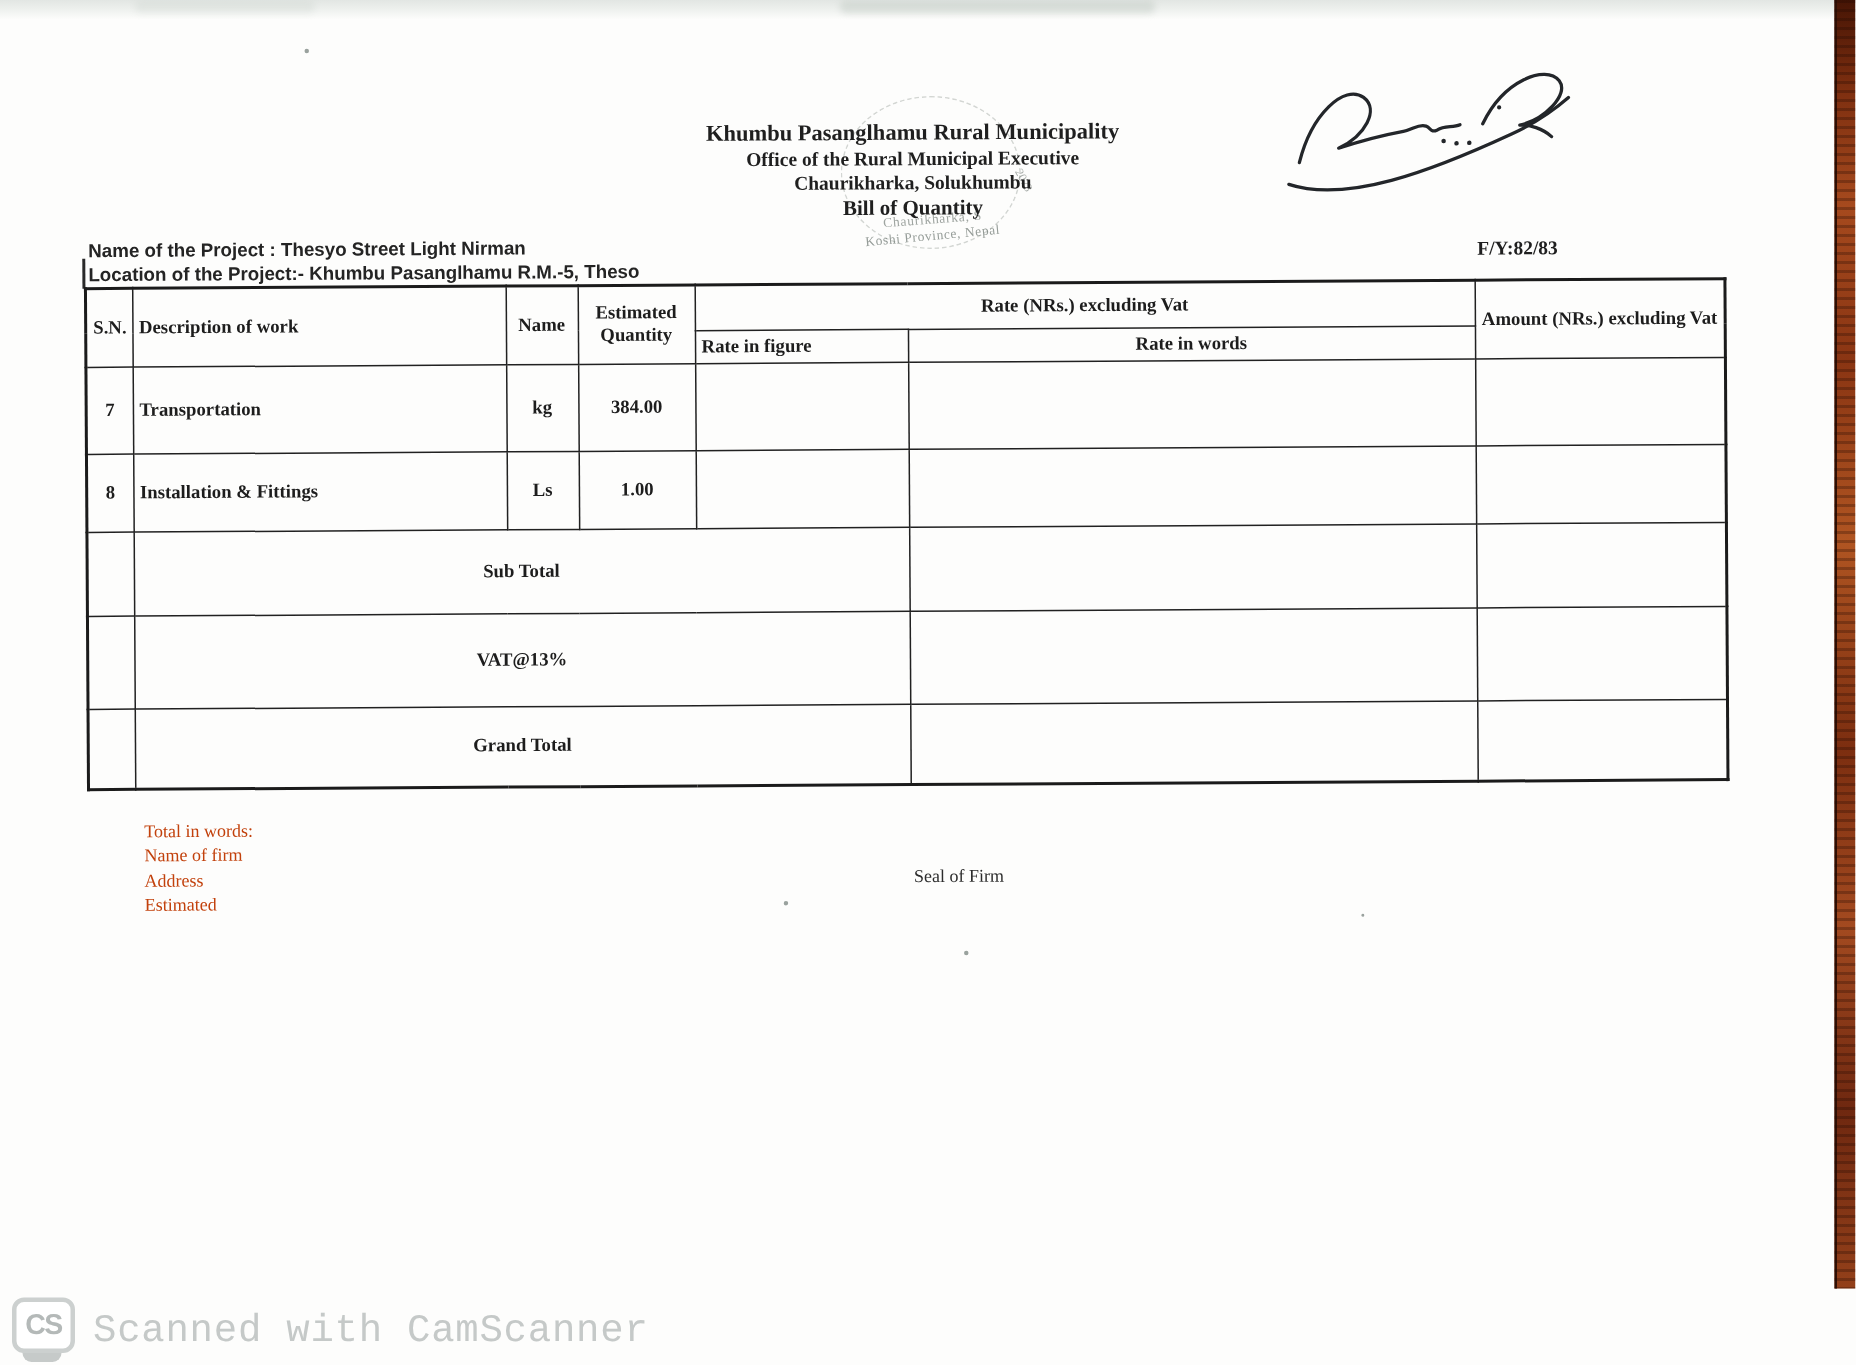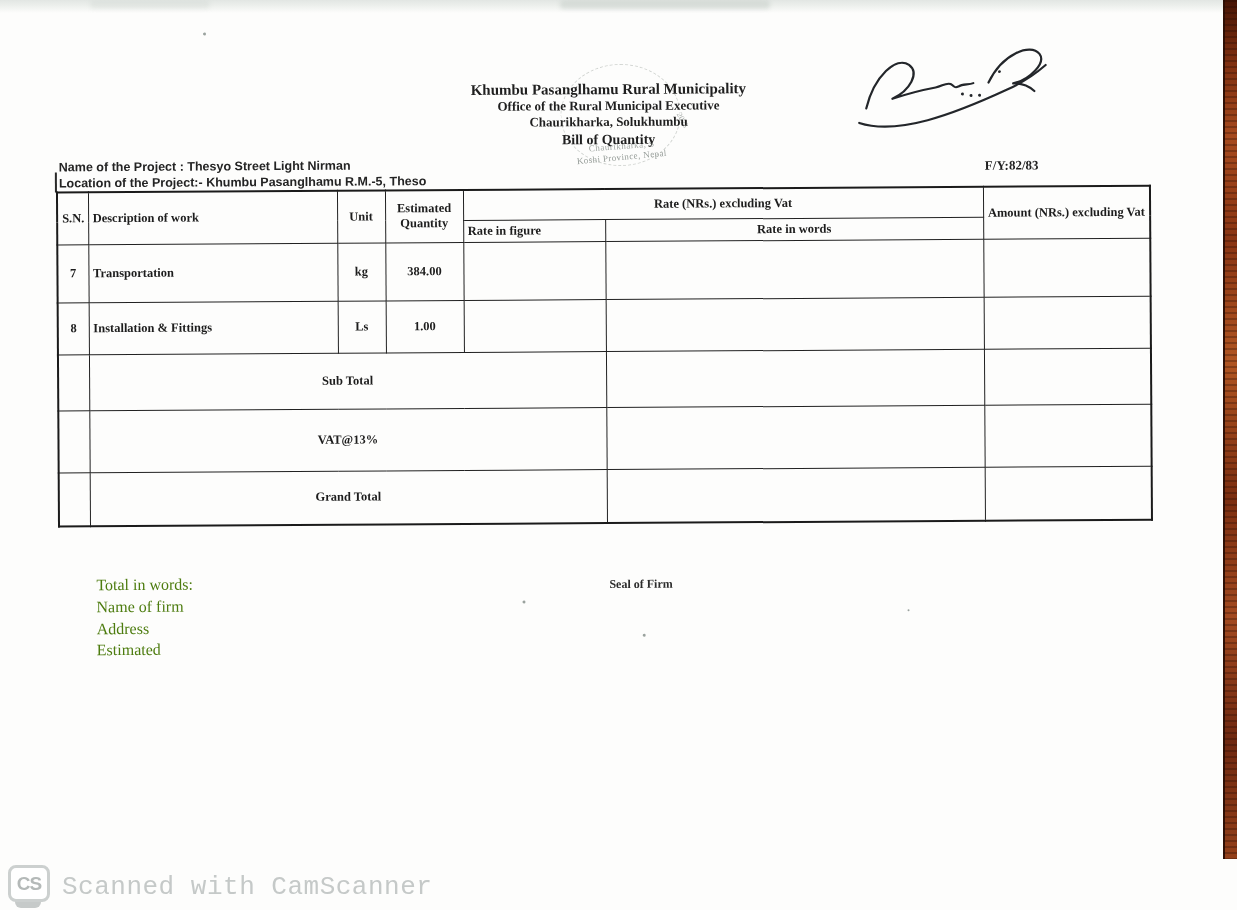--- a/index.html
+++ b/index.html
@@ -37,22 +37,22 @@
   table.boq{position:absolute;left:57px;top:188px;width:1093px;border-collapse:collapse;table-layout:fixed;}
   table.boq th,table.boq td{border:1.5px solid #212121;padding:0 4px;font-size:12.5px;font-weight:bold;color:#1d1d1d;overflow:hidden;}
   table.boq{border:2px solid #1b1b1b;}
   th.left,td.left{text-align:left;padding-left:6px;}
   .ctr{text-align:center;}
   tr.hrow1{height:30px;} tr.hrow2{height:22px;}
   tr.r7{height:58px;} tr.r8{height:52px;}
   tr.sub{height:56px;} tr.vat{height:62px;} tr.grand{height:54px;}
 
   
-  .signoff{position:absolute;left:95px;top:571px;font-size:16px;color:#4d7c0f;line-height:1.36;}
-  .seal{position:absolute;left:608px;top:577px;font-size:12px;font-weight:700;color:#2c2c2c;}
+  .signoff{position:absolute;left:95px;top:543px;font-size:12px;color:#c2410c;line-height:1.36;}
+  .seal{position:absolute;left:608px;top:577px;font-size:12px;font-weight:400;color:#2c2c2c;}
 
   
   .topband{position:absolute;left:0;top:0;width:1237px;height:13px;
     background:linear-gradient(180deg,#e2e6e3 0%,#edf0ed 45%,rgba(255,255,255,0) 100%);}
   .topsmudge{position:absolute;top:0;height:9px;background:rgba(190,200,194,.45);filter:blur(2px);border-radius:4px;}
   .wood{position:absolute;right:0;top:0;width:14px;height:859px;
     background:
       repeating-linear-gradient(180deg, rgba(30,8,2,.28) 0 2px, rgba(0,0,0,0) 2px 6px),
       linear-gradient(90deg,#301005 0 2px,rgba(0,0,0,0) 2px),
       linear-gradient(180deg,#471505 0%,#7e2f10 7%,#a64a1e 16%,#8a3513 28%,#b05522 42%,#7c2e10 58%,#a34a20 72%,#6f2810 86%,#93401a 100%);}
@@ -111,21 +111,21 @@
         <col style="width:48px">
         <col style="width:78px">
       <col style="width:142px">
         <col style="width:378px">
         <col style="width:167px">
     </colgroup>
     <tbody>
       <tr class="hrow1">
         <th rowspan="2" class="ctr">S.N.</th>
         <th rowspan="2" class="left">Description of work</th>
-        <th rowspan="2" class="ctr">Unit</th>
+        <th rowspan="2" class="ctr">Name</th>
         <th rowspan="2" class="ctr">Estimated Quantity</th>
         <th colspan="2" class="ctr">Rate (NRs.) excluding Vat</th>
         <th rowspan="2" class="ctr">Amount (NRs.) excluding Vat</th>
       </tr>
       <tr class="hrow2">
         <th class="left">Rate in figure</th>
         <th class="ctr">Rate in words</th>
       </tr>
 
       <tr class="r7">

